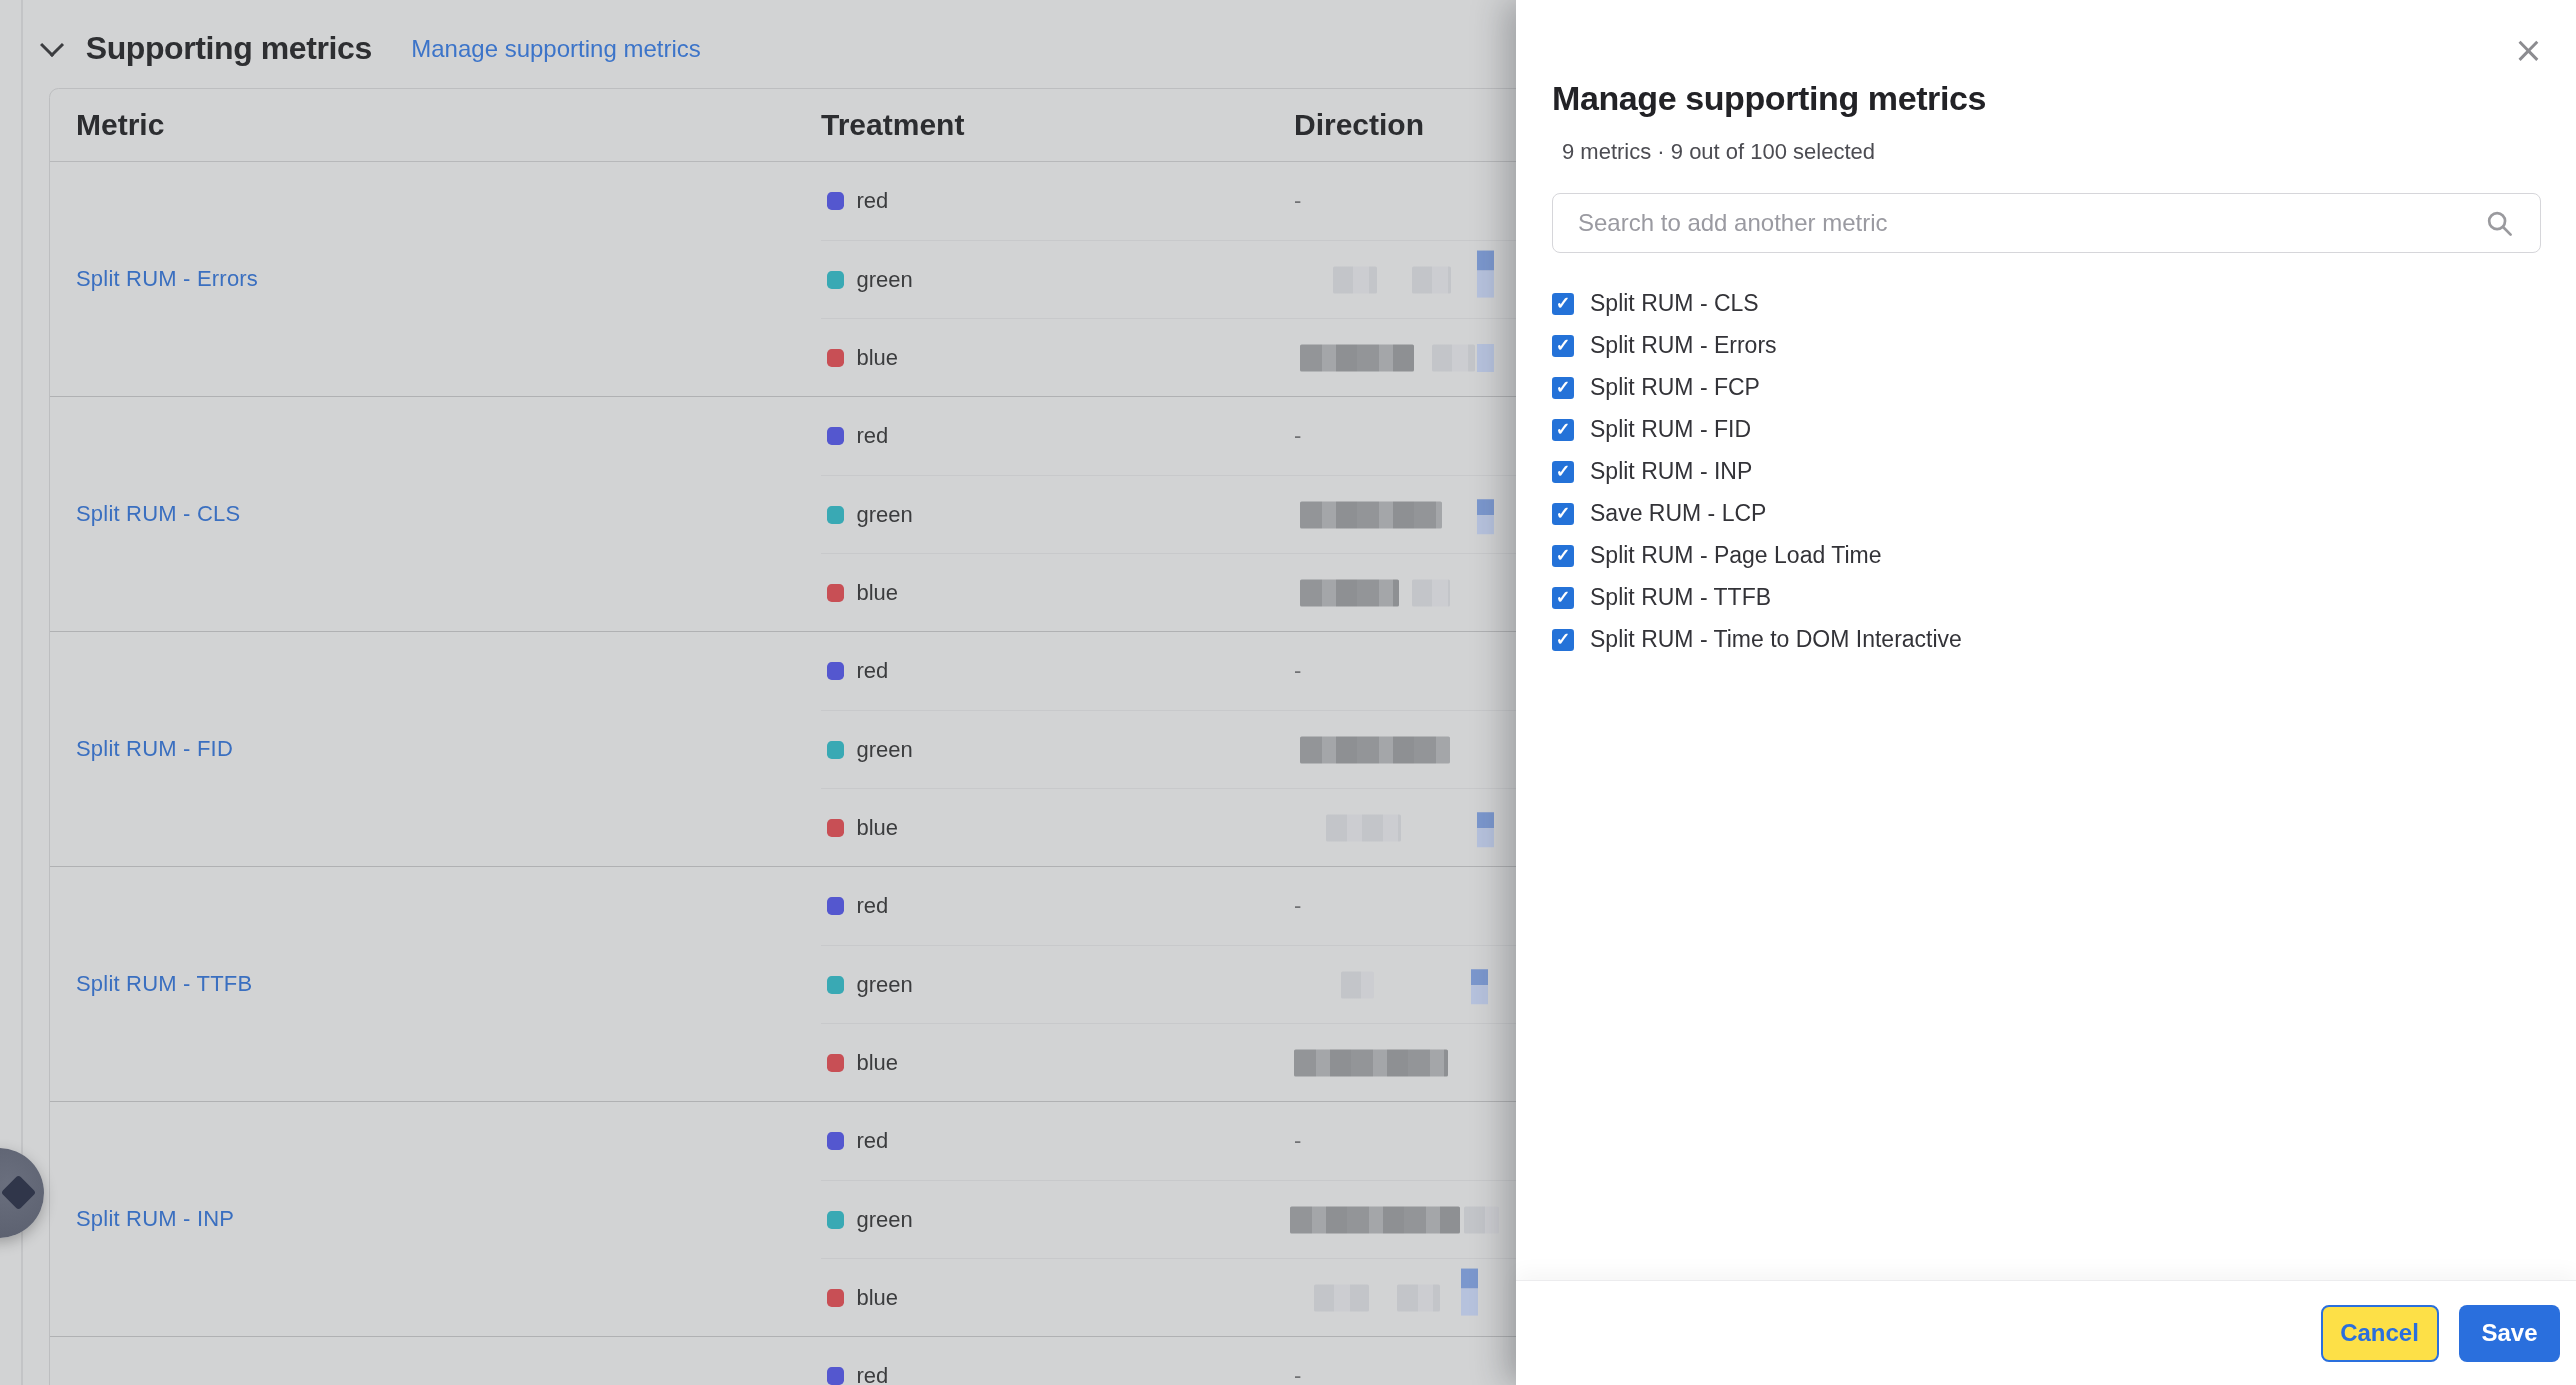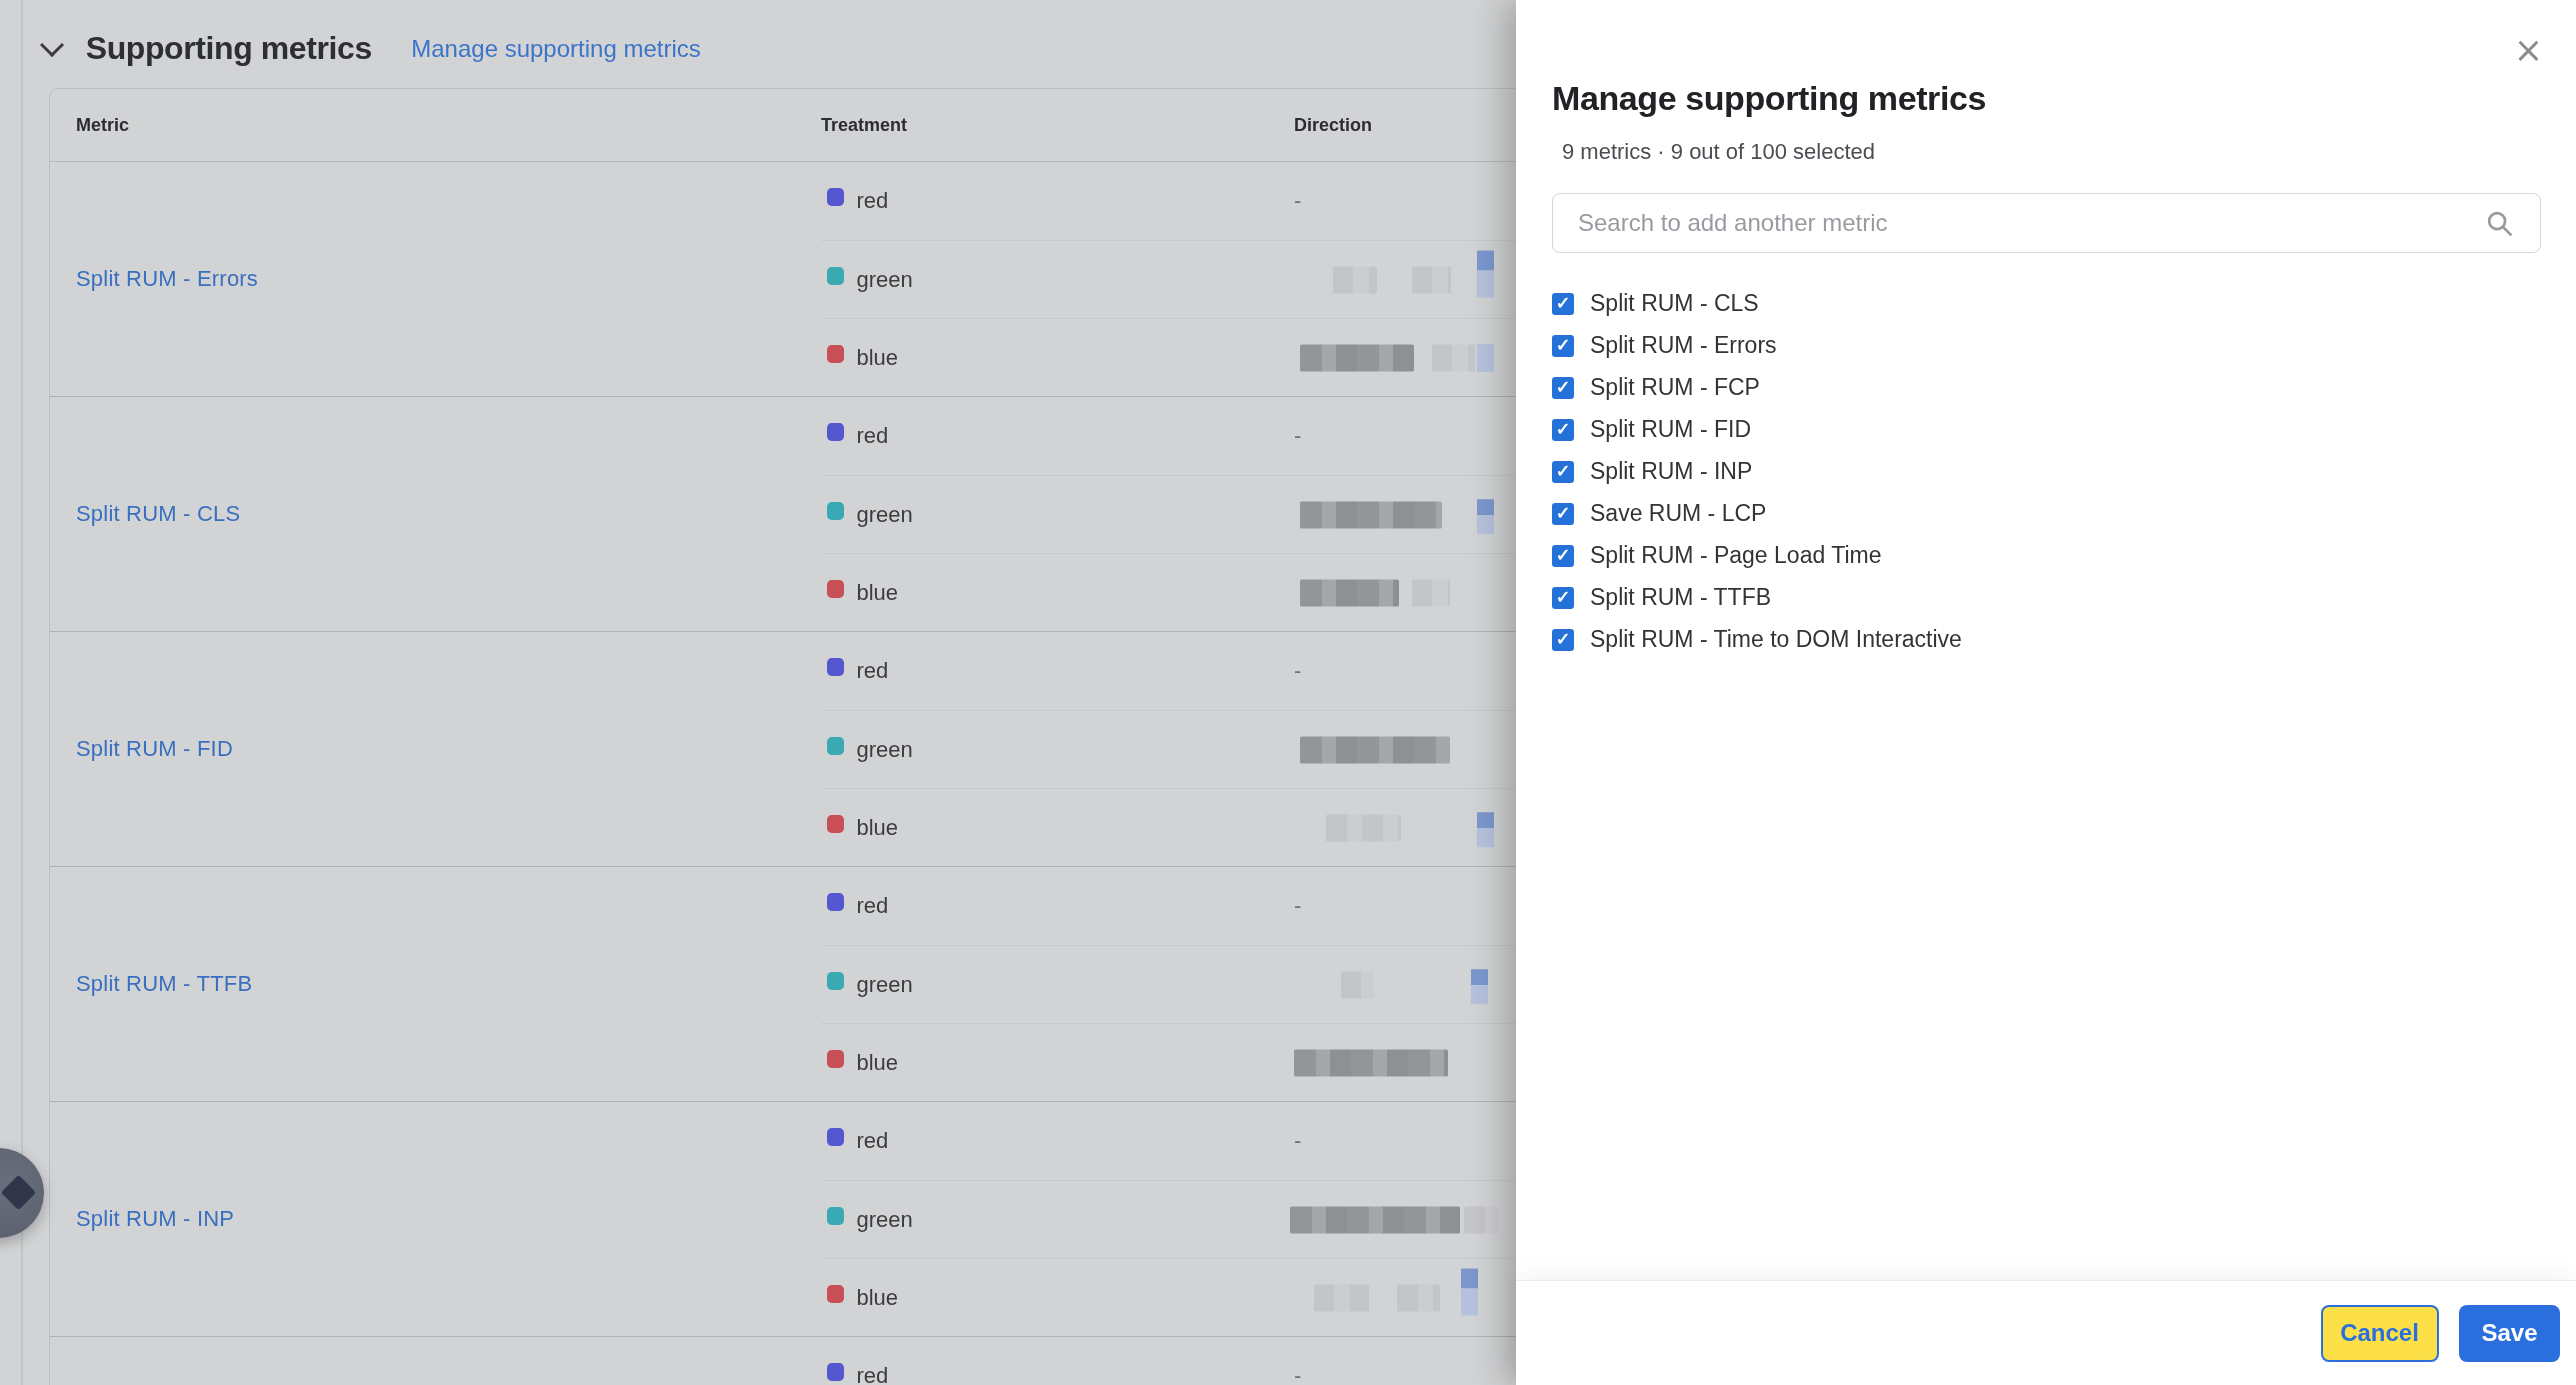--- a/index.html
+++ b/index.html
@@ -12,31 +12,31 @@
   .page-header { position:absolute; left:40px; top:30px; display:flex; align-items:center; gap:22px; }
   .chev { width:17.4px; height:17.4px; border-right:3.2px solid #3c3d40; border-bottom:3.2px solid #3c3d40;
     transform:rotate(45deg) translateY(-4.7px); margin-right:6.3px; }
   .hdr-title { font-size:32px; font-weight:700; color:#2e2f32; letter-spacing:-0.4px; }
   .hdr-link { font-size:24px; font-weight:500; color:#3c74c9; margin-left:17.4px; cursor:pointer; }
 
   .card { position:absolute; left:49px; top:88px; width:1546px; height:1325px;
     border:1.6px solid #bdbec0; border-radius:9.5px; }
   .thead { display:grid; grid-template-columns:771px 473px 1fr; height:73px;
     border-bottom:1.6px solid #b7b8ba; align-items:center; }
-  .thead > div { font-size:18px; font-weight:700; color:#2c2d30; }
+  .thead > div { font-size:30px; font-weight:700; color:#2c2d30; }
   .th-metric { padding-left:26px; }
   .group { display:grid; grid-template-columns:771px 1fr; border-bottom:1.6px solid #b0b1b3; }
   .group:last-child { border-bottom:none; }
   .metric-cell { display:flex; align-items:center; padding-left:26px; }
   .metric-link { font-size:22px; font-weight:500; color:#3a6fc0; cursor:pointer; letter-spacing:0.2px; }
   .rows { display:flex; flex-direction:column; }
   .trow { display:grid; grid-template-columns:473px 1fr; height:78px; align-items:center;
     border-top:1.6px solid #c8c9cb; }
   .trow:first-child { border-top:none; }
-  .tr-cell { display:flex; gap:12.6px; padding-left:5.5px; }
+  .tr-cell { display:flex; align-items:center; gap:12.6px; padding-left:5.5px; }
   .swatch { width:17.4px; height:18px; border-radius:4.7px; }
   .tr-label { font-size:22px; color:#3b3c3e; }
   .dir-cell { position:relative; height:100%; }
   .dash { position:absolute; left:0px; top:50%; transform:translateY(-50%);
     font-size:22px; color:#707174; }
   .blur { position:absolute; top:50%; transform:translateY(-50%); height:27px; border-radius:1.6px; }
   .blur.dark { background:repeating-linear-gradient(90deg,#939598 0 22px,#a4a6a9 22px 36px,#8e9093 36px 57px); }
   .blur.light { background:repeating-linear-gradient(90deg,#c3c5c9 0 20.5px,#cccdd1 20.5px 36px); }
   .minibar { position:absolute; width:16.6px; }
   .minibar .d { background:#7b97cd; width:100%; }

